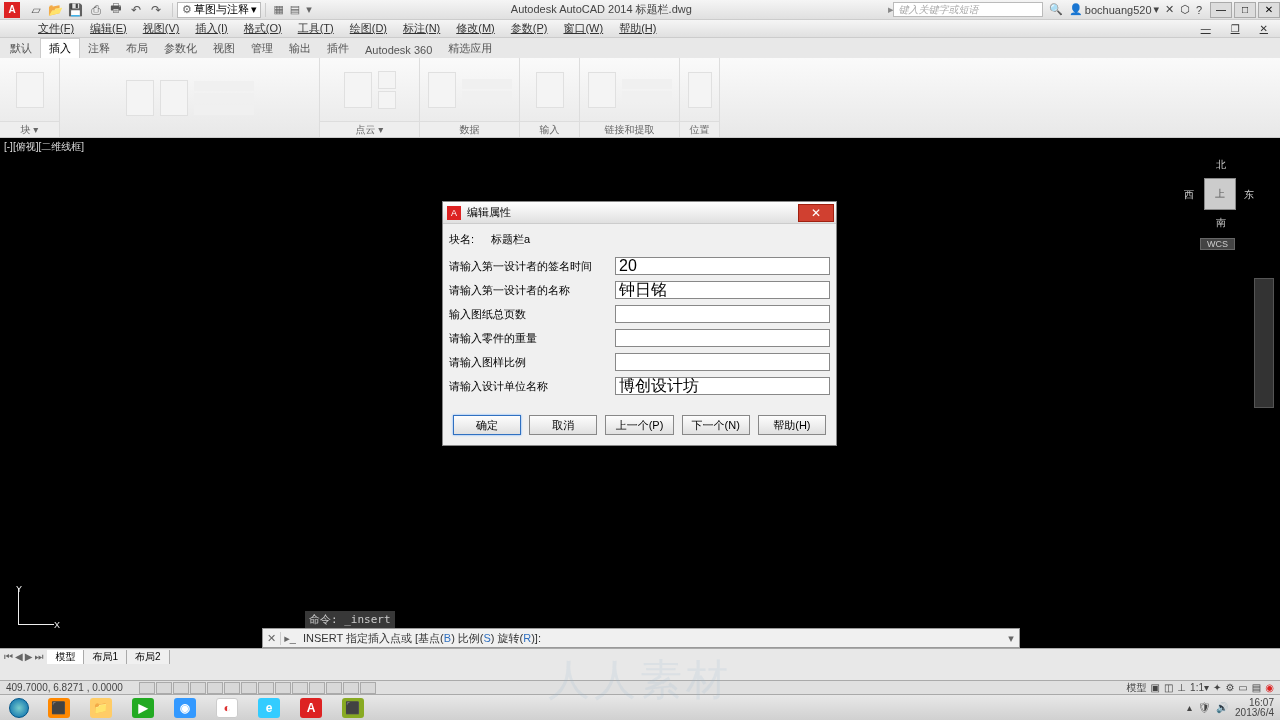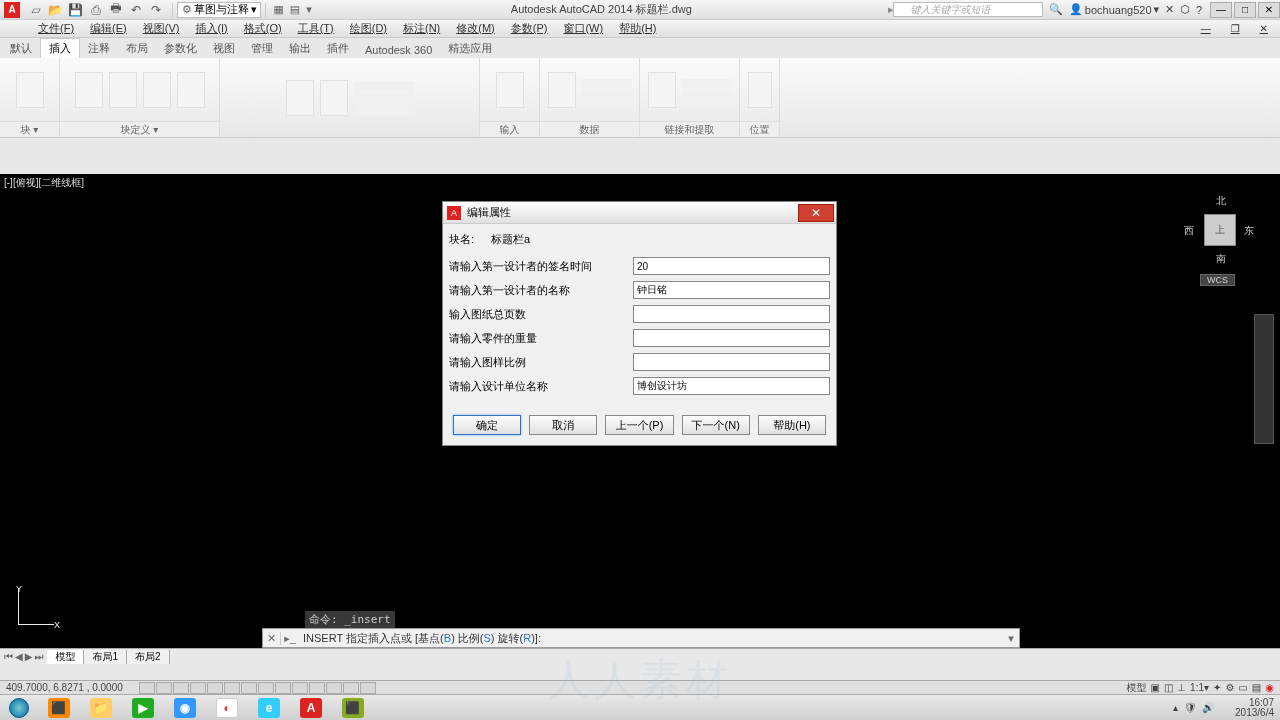--- a/index.html
+++ b/index.html
@@ -7,21 +7,21 @@
 
 
 .titlebar { height: 20px; background: linear-gradient(#f5f5f5,#e0e0e0); display: flex; align-items: center; font-size: 11px; border-bottom: 1px solid #ccc; }
 .titlebar .app-icon { width: 16px; height: 16px; background: #d22; margin: 0 4px; display: flex; align-items: center; justify-content: center; color: #fff; font-size: 10px; font-weight: bold; }
 .titlebar .qat { display: flex; gap: 4px; padding: 0 4px; }
 .titlebar .qat span { width: 16px; height: 16px; display: inline-flex; align-items: center; justify-content: center; color: #555; font-size: 12px; }
 .titlebar .sep { width: 1px; height: 14px; background: #ccc; margin: 0 4px; }
 .titlebar .ws { display: flex; align-items: center; gap: 2px; border: 1px solid #bbb; background: #fff; padding: 0 4px; font-size: 11px; height: 16px; }
 .titlebar .ws .gear { color: #666; }
 .titlebar .title-center { flex: 1; text-align: center; color: #444; }
-.titlebar .search { border: 1px solid #bbb; background: #fff; color: #aaa; font-style: italic; font-size: 10px; padding: 0 16px; width: 150px; height: 15px; display: flex; }
+.titlebar .search { border: 1px solid #bbb; background: #fff; color: #aaa; font-style: italic; font-size: 10px; padding: 0 4px; width: 150px; height: 15px; display: flex; }
 .titlebar .right-tools { display: flex; gap: 6px; align-items: center; padding: 0 6px; font-size: 11px; color: #444; }
 .titlebar .right-tools .user { display: flex; align-items: center; gap: 2px; }
 .titlebar .winbtns { display: flex; }
 .titlebar .winbtns span { width: 22px; height: 16px; border: 1px solid #aaa; background: #ddd; margin-left: 2px; display: inline-flex; align-items: center; justify-content: center; font-size: 10px; }
 
 
 .menubar { height: 18px; background: linear-gradient(#f5f5f5,#e0e0e0); display: flex; align-items: center; font-size: 11px; padding-left: 30px; border-bottom: 1px solid #ccc; position: relative; }
 .menubar span { padding: 0 8px; color: #333; text-decoration: underline; }
 .menubar .mdi { position: absolute; right: 4px; display: flex; gap: 4px; color: #555; font-size: 10px; }
 
@@ -34,21 +34,21 @@
 .ribbon { height: 80px; background: linear-gradient(#fafafa,#e8e8e8); border-bottom: 1px solid #ccc; display: flex; font-size: 10px; color: #bbb; }
 .panel { border-right: 1px solid #ddd; display: flex; flex-direction: column; justify-content: flex-end; }
 .panel .panel-content { flex: 1; display: flex; align-items: center; justify-content: center; gap: 6px; padding: 4px; }
 .panel .panel-label { height: 16px; background: #eee; border-top: 1px solid #ddd; text-align: center; font-size: 10px; color: #666; display: flex; align-items: center; justify-content: center; gap: 2px; }
 .placeholder-icon { width: 28px; height: 36px; background: #f4f4f4; border: 1px solid #e0e0e0; }
 .placeholder-small { width: 18px; height: 18px; background: #f4f4f4; border: 1px solid #e0e0e0; }
 .stub-row { display: flex; flex-direction: column; gap: 2px; }
 .stub-line { width: 60px; height: 10px; background: #f0f0f0; }
 
 
-.draw-area { position: absolute; left: 0; right: 0; top: 138px; bottom: 56px; background: #000; margin-top: 36px; }
+.draw-area { position: absolute; left: 0; right: 0; top: 138px; bottom: 56px; background: #000; }
 .viewport-label { position: absolute; top: 2px; left: 4px; color: #ddd; font-size: 10px; }
 .viewcube { position: absolute; top: 10px; right: 20px; width: 80px; height: 100px; color: #ccc; font-size: 10px; }
 .viewcube .cube { position: absolute; top: 30px; left: 24px; width: 32px; height: 32px; background: #ccc; border: 1px solid #888; display: flex; align-items: center; justify-content: center; color: #555; }
 .viewcube .n { position: absolute; top: 10px; left: 36px; }
 .viewcube .s { position: absolute; top: 68px; left: 36px; }
 .viewcube .e { position: absolute; top: 40px; left: 64px; }
 .viewcube .w { position: absolute; top: 40px; left: 4px; }
 .viewcube .wcs { position: absolute; top: 90px; left: 20px; background: #444; color: #ccc; font-size: 9px; padding: 0 6px; border: 1px solid #666; }
 .navbar { position: absolute; top: 140px; right: 6px; width: 20px; height: 130px; background: #333; border: 1px solid #555; }
 .ucs { position: absolute; bottom: 40px; left: 10px; color: #eee; font-size: 9px; }
@@ -77,33 +77,33 @@
 .status .toggles span { width: 16px; height: 12px; background: #d8d8d8; border: 1px solid #aaa; }
 .status .right { margin-left: auto; display: flex; gap: 4px; padding-right: 6px; align-items: center; }
 
 
 .taskbar { position: absolute; bottom: 0; left: 0; right: 0; height: 26px; background: linear-gradient(#e8e8e8,#d0d0d0); border-top: 1px solid #aaa; display: flex; align-items: center; }
 .taskbar .start { width: 38px; height: 24px; display: flex; align-items: center; justify-content: center; }
 .taskbar .start div { width: 20px; height: 20px; border-radius: 50%; background: radial-gradient(#7cc,#06a); border: 1px solid #058; }
 .taskbar .tb-icon { width: 40px; height: 24px; margin: 0 1px; display: flex; align-items: center; justify-content: center; border: 1px solid transparent; }
 .taskbar .tb-glyph { width: 22px; height: 20px; border-radius: 3px; display: flex; align-items: center; justify-content: center; font-size: 12px; color: #fff; font-weight: bold; }
 .taskbar .tray { margin-left: auto; display: flex; align-items: center; gap: 6px; padding-right: 6px; font-size: 10px; color: #444; }
-.taskbar .datetime { text-align: right; line-height: 1; margin-left: 14px; }
+.taskbar .datetime { text-align: right; line-height: 1; }
 
 
 .dialog { position: absolute; left: 442px; top: 201px; width: 395px; background: #f0f0f0; border: 1px solid #888; box-shadow: 4px 4px 12px rgba(0,0,0,0.3); font-size: 11px; }
 .dialog .dlg-title { height: 22px; background: linear-gradient(#fff,#e0e0e0); border-bottom: 1px solid #ccc; display: flex; align-items: center; padding-left: 4px; }
 .dialog .dlg-title .icon { width: 14px; height: 14px; background: #d22; color: #fff; font-size: 9px; display: flex; align-items: center; justify-content: center; margin-right: 6px; }
 .dialog .dlg-title .close { margin-left: auto; width: 36px; height: 18px; background: #d04030; color: #fff; display: flex; align-items: center; justify-content: center; font-size: 12px; margin-right: 2px; border: 1px solid #a02010; }
 .dialog .dlg-body { padding: 8px 6px; }
 .dialog .block-row { display: flex; align-items: center; margin-bottom: 10px; }
 .dialog .block-row .lbl { width: 42px; }
 .dialog .attr-row { display: flex; align-items: center; margin-bottom: 6px; }
 .dialog .attr-row .lbl { width: 184px; }
-.dialog .attr-row input { flex: 1; height: 18px; border: 1px solid #888; padding: 0 3px; font-size: 10px; background: #fff; }
+.dialog .attr-row input { flex: 1; height: 18px; border: 1px solid #888; padding: 0 3px; font-size: 16px; background: #fff; }
 .dialog .btn-row { display: flex; gap: 8px; justify-content: center; padding: 6px 10px 10px; }
 .dialog .btn-row button { width: 70px; height: 20px; font-size: 11px; border: 1px solid #888; background: linear-gradient(#fdfdfd,#e0e0e0); cursor: pointer; }
 .dialog .btn-row button.default { border: 1px solid #3070c0; box-shadow: 0 0 2px #6af; }
 
 .watermark { position: absolute; left: 50%; top: 680px; transform: translate(-50%,-50%); font-size: 42px; color: rgba(150,180,210,0.15); pointer-events: none; letter-spacing: 4px; }
 </style>
 </head>
 <body>
 
 <div class="titlebar">
@@ -184,55 +184,56 @@
   <span>精选应用</span>
 </div>
 
 <div class="ribbon">
   <div class="panel" style="width:60px">
     <div class="panel-content">
         <div class="placeholder-icon"></div>
       </div>
     <div class="panel-label">块 ▾</div>
   </div>
-  <div class="panel" style="width:160px">
-    <div class="panel-content">
-      <div class="placeholder-icon"></div>
-      <div class="placeholder-icon"></div>
-      <div class="placeholder-icon"></div>
-      <div class="placeholder-icon"></div>
-    </div>
-    <div class="panel-label">块定义 ▾</div>
-  </div>
   <div class="panel" style="width:260px">
     <div class="panel-content">
       <div class="placeholder-icon"></div>
       <div class="placeholder-icon"></div>
       <div class="stub-row">
         <div class="stub-line"></div>
         <div class="stub-line"></div>
         <div class="stub-line"></div>
       </div>
     </div>
   </div>
-  <div class="panel" style="width:60px">
-    <div class="panel-content">
-        <div class="placeholder-icon"></div>
-      </div>
-    <div class="panel-label">输入</div>
+  <div class="panel" style="width:100px">
+    <div class="panel-content">
+      <div class="placeholder-icon"></div>
+      <div class="stub-row">
+        <div class="placeholder-small"></div>
+        <div class="placeholder-small"></div>
+      </div>
+    </div>
+    <div class="panel-label">点云 ▾</div>
   </div>
   <div class="panel" style="width:100px">
     <div class="panel-content">
       <div class="placeholder-icon"></div>
       <div class="stub-row">
         <div class="stub-line" style="width:50px"></div>
         <div class="stub-line" style="width:50px"></div>
       </div>
     </div>
     <div class="panel-label">数据</div>
+  </div>
+  <div class="panel" style="width:60px">
+    <div class="panel-content">
+        <div class="placeholder-icon"></div>
+      </div>
+    <div class="panel-label">输入</div>
   </div>
   <div class="panel" style="width:100px">
     <div class="panel-content">
       <div class="placeholder-icon"></div>
       <div class="stub-row">
         <div class="stub-line" style="width:50px"></div>
         <div class="stub-line" style="width:50px"></div>
       </div>
     </div>
     <div class="panel-label">链接和提取</div>

